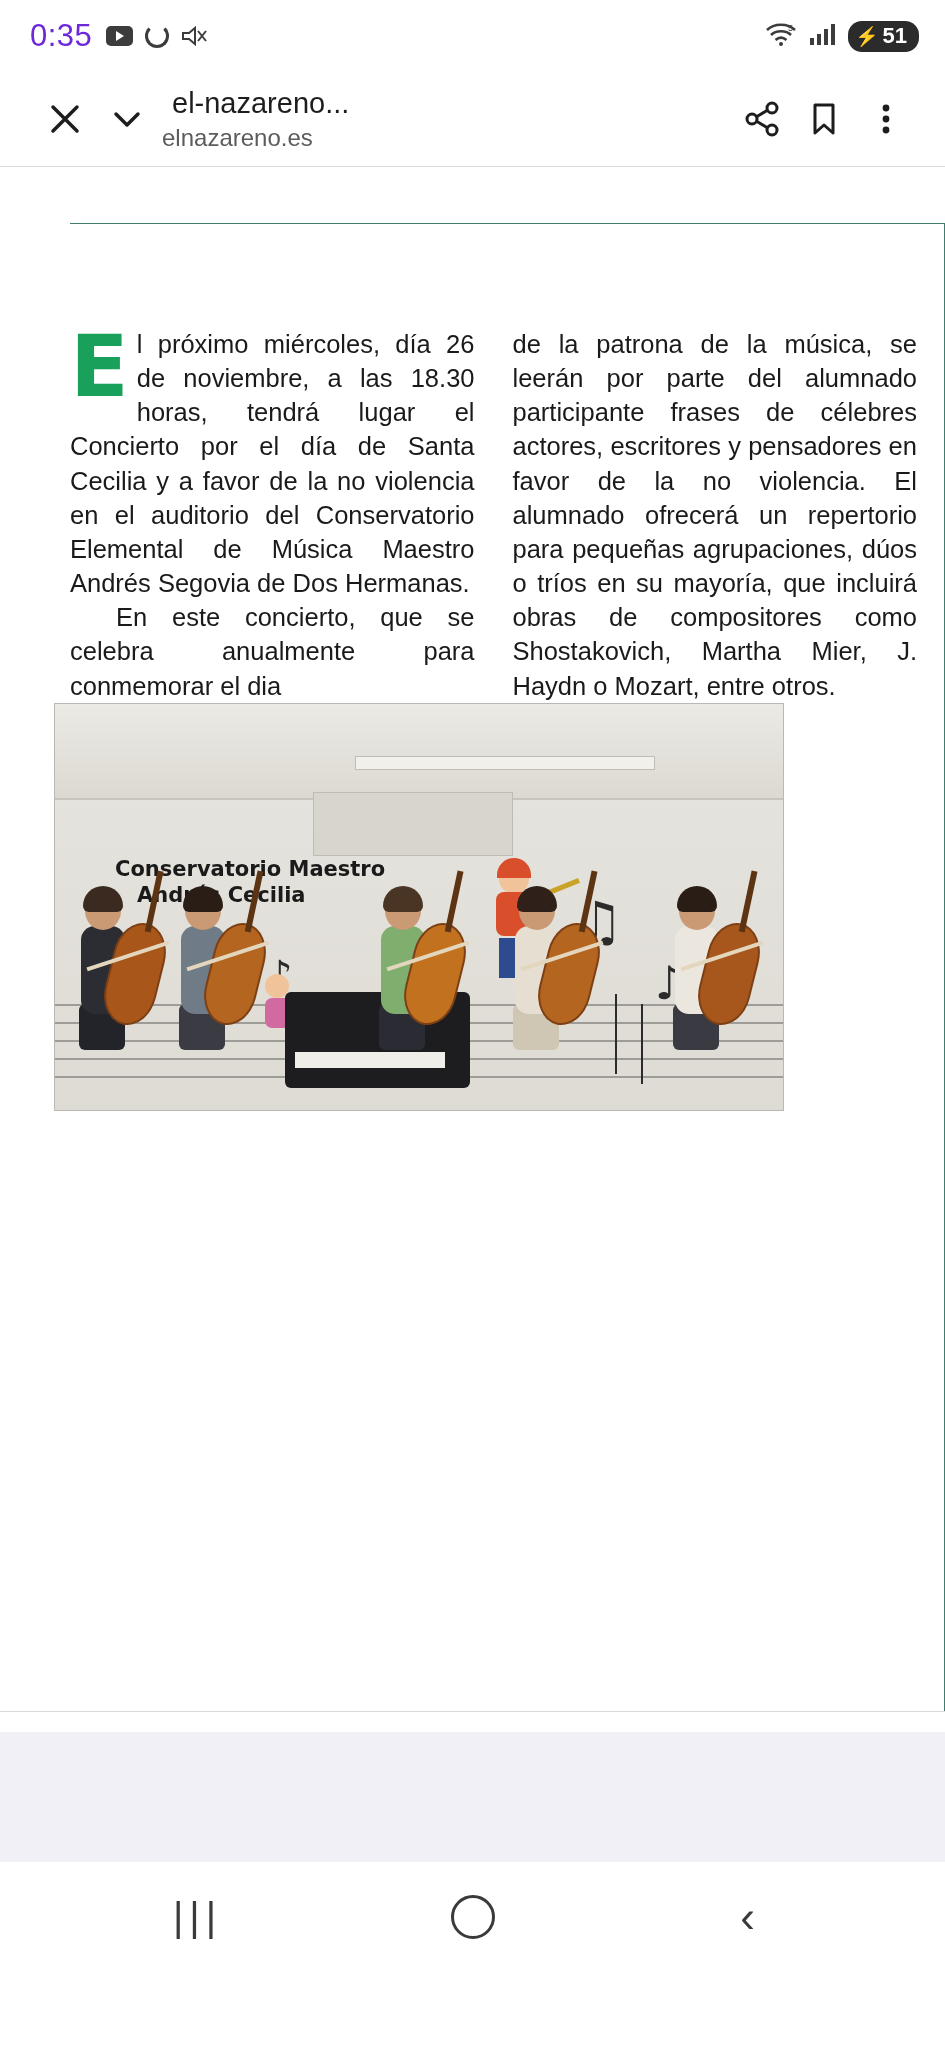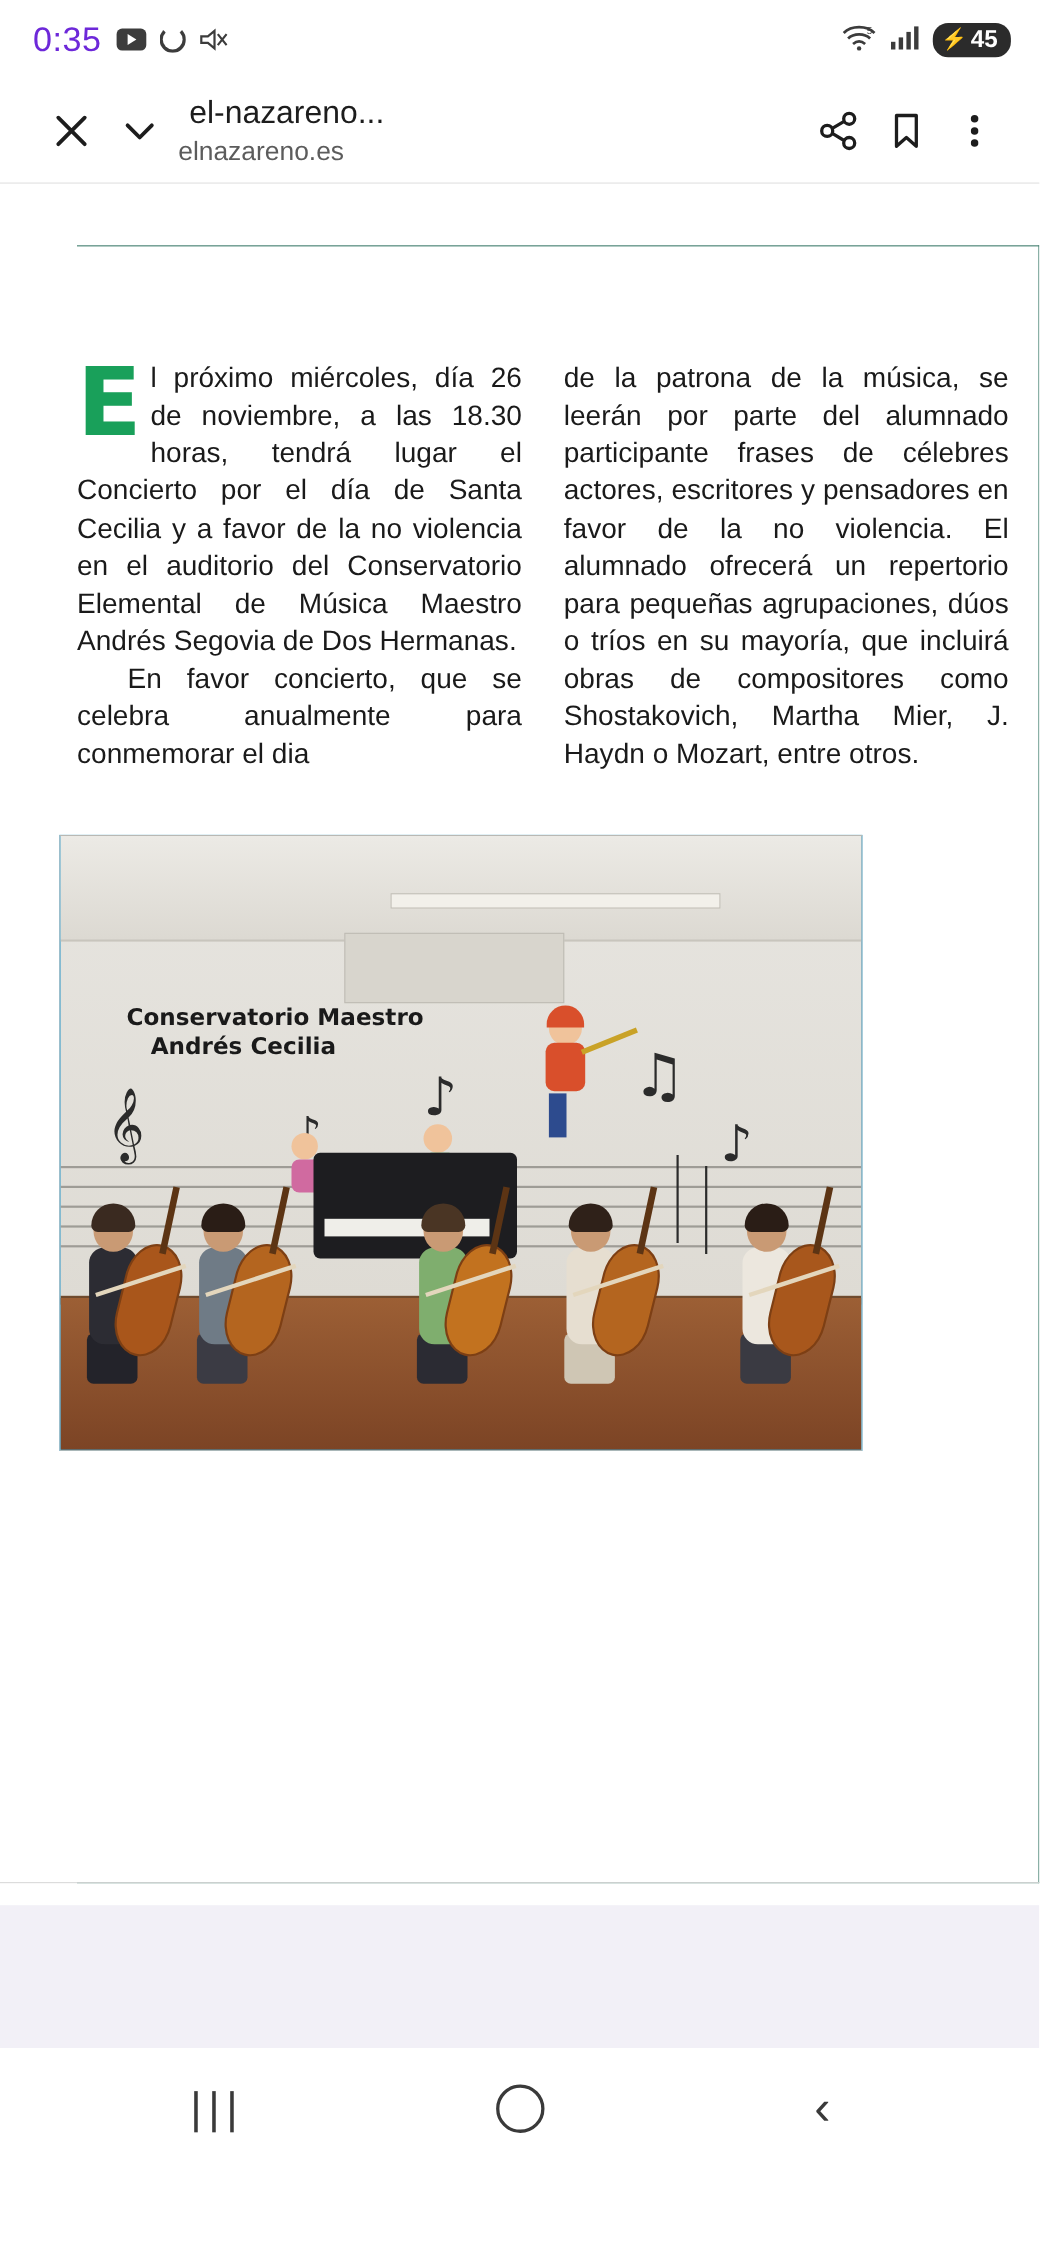--- a/index.html
+++ b/index.html
@@ -172,27 +172,26 @@
   .dropcap {
     float: left;
     font-family: "DejaVu Sans", sans-serif;
     font-size: 86px;
     line-height: 0.82;
     color: #19a05a;
     font-weight: 700;
     margin: 4px 8px 0 0;
   }
   .photo {
-    margin-top: 56px;
     margin-left: -16px;
     width: 730px;
-    height: 560px;
+    height: 408px;
     position: relative;
     overflow: hidden;
-    background: #0ea5e9;
+    background: #84cc16;
     border: 1px solid #b9b8b3;
   }
   
   .ph-wall {
     position: absolute; left: 0; top: 0; right: 0; height: 420px;
     background: linear-gradient(#e7e5e0, #dedbd4);
   }
   .ph-ceiling {
     position: absolute; left: 0; top: 0; right: 0; height: 96px;
     background: linear-gradient(#eceae5, #dcd9d2);
@@ -336,21 +335,21 @@
     <div>
       <svg width="28" height="24" viewBox="0 0 28 24">
         <rect x="1" y="16" width="4" height="7" fill="#3c3c3c"></rect>
         <rect x="8" y="12" width="4" height="11" fill="#3c3c3c"></rect>
         <rect x="15" y="7" width="4" height="16" fill="#3c3c3c"></rect>
         <rect x="22" y="2" width="4" height="21" fill="#3c3c3c"></rect>
       </svg>
     </div>
     <div class="battery">
       <span class="bolt">⚡</span>
-      <span>45</span>
+      <span>51</span>
     </div>
   </div>
 </div>
 
 <div class="top-bar">
   <div class="tb-btn">
     <svg width="40" height="40" viewBox="0 0 40 40">
       <path d="M8 8 L32 32 M32 8 L8 32" stroke="#1d1d1d" stroke-width="3.5" stroke-linecap="round"></path>
     </svg>
   </div>
@@ -389,21 +388,21 @@
 <div class="page">
   <div class="content-frame"></div>
 
   <div class="article">
 
     <div class="columns">
       <div class="col">
         <p>
           <span class="dropcap">E</span><span>l próximo miércoles, día 26 de noviembre, a las 18.30 horas, tendrá lugar el Concierto por el día de Santa Cecilia y a favor de la no violencia en el auditorio del Conservatorio Elemental de Música Maestro Andrés Segovia de Dos Hermanas.</span>
         </p>
-        <p class="indent">En favor concierto, que se celebra anualmente para conmemorar el dia</p>
+        <p class="indent">En este concierto, que se celebra anualmente para conmemorar el dia</p>
       </div>
       <div class="col">
         <p>de la patrona de la música, se leerán por parte del alumnado participante frases de célebres actores, escritores y pensadores en favor de la no violencia. El alumnado ofrecerá un repertorio para pequeñas agrupaciones, dúos o tríos en su mayoría, que incluirá obras de compositores como Shostakovich, Martha Mier, J. Haydn o Mozart, entre otros.</p>
       </div>
     </div>
 
     <div class="photo">
       <div class="ph-wall"></div>
       <div class="ph-ceiling"></div>
       <div class="ph-light"></div>

